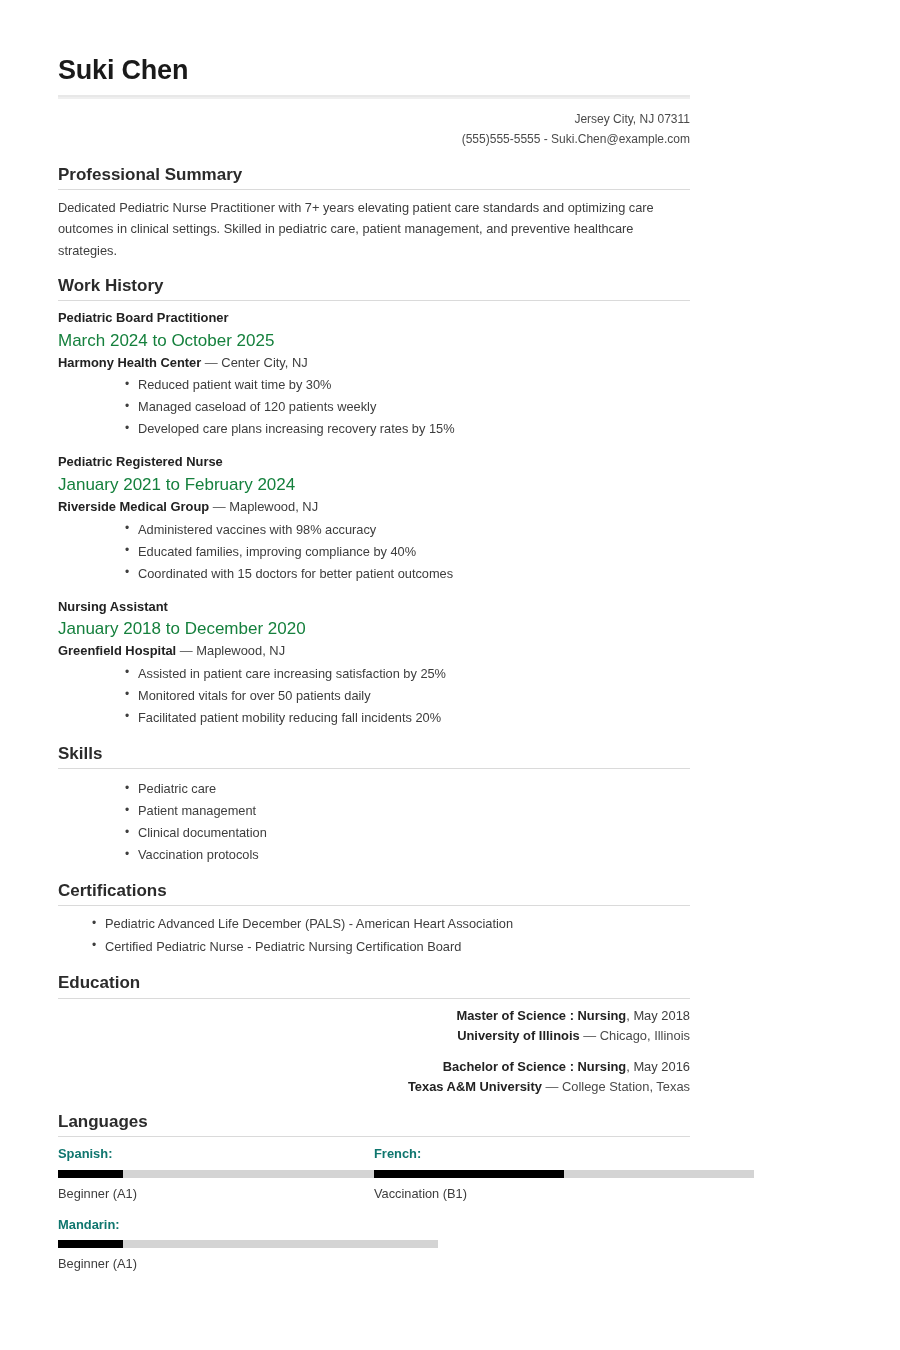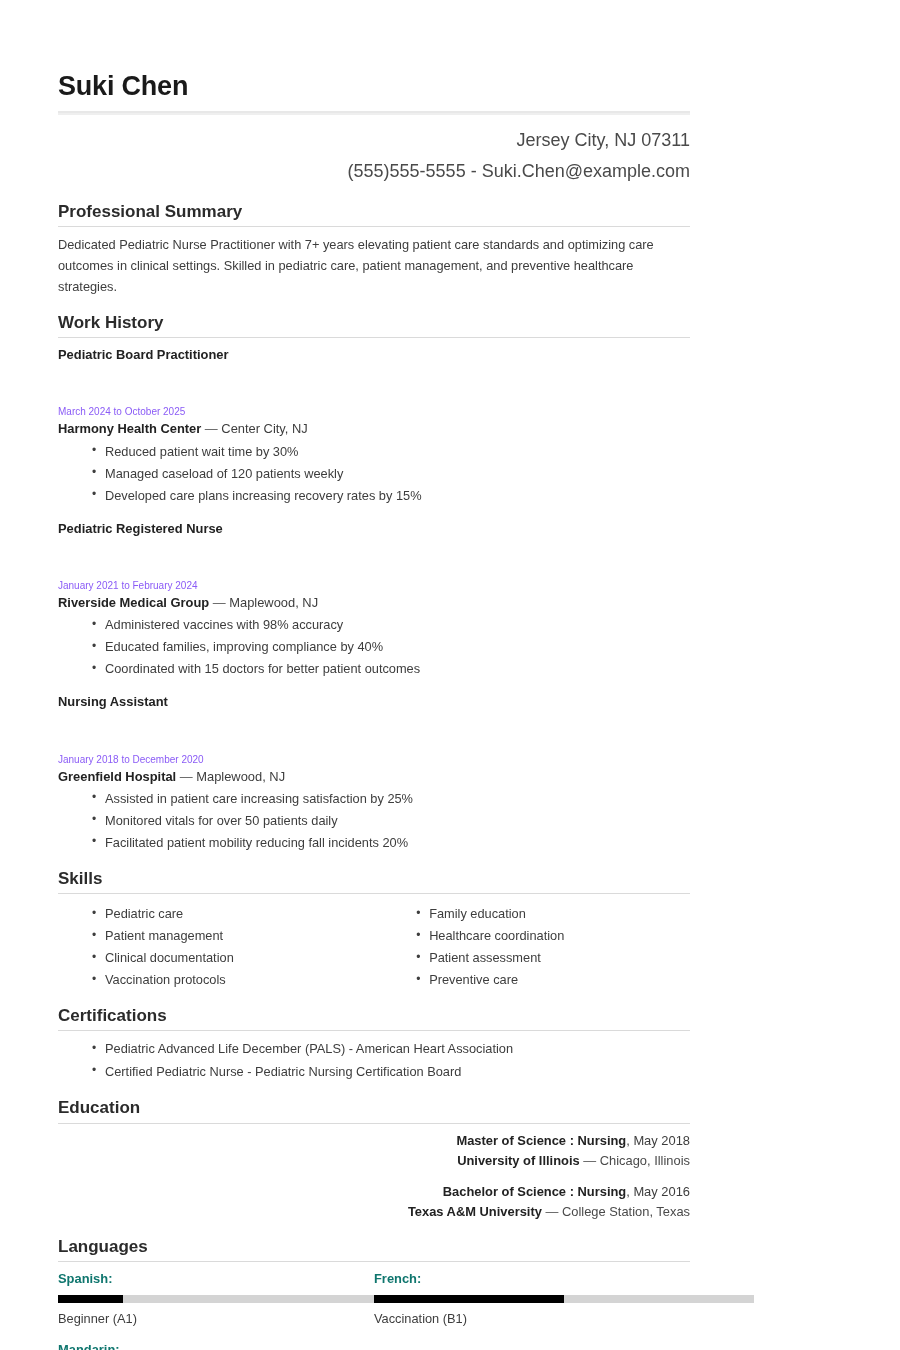--- a/index.html
+++ b/index.html
@@ -12,21 +12,21 @@
     width: 900px;
     height: 1350px;
     font-family: "Liberation Sans", sans-serif;
     color: #3d3d3d;
     -webkit-font-smoothing: antialiased;
   }
 
   .page {
     width: 748px;
     height: 1350px;
-    padding: 72px 58px 40px 58px;
+    padding: 56px 58px 40px 58px;
     position: relative;
   }
 
   
   .name {
     font-size: 27px;
     font-weight: bold;
     color: #1a1a1a;
     letter-spacing: -0.2px;
     line-height: 1.1;
@@ -35,21 +35,21 @@
   .header-rule {
     border: 0;
     border-top: 2px solid #e8e8e8;
     border-bottom: 2px solid #efefef;
     height: 4px;
     margin: 0 0 10px 0;
     padding: 0;
   }
   .contact-block {
     text-align: right;
-    font-size: 18px;
+    font-size: 12px;
     line-height: 1.72;
     color: #4a4a4a;
   }
 
   
   .section { margin-top: 14px; }
   .section-title {
     font-size: 17px;
     font-weight: bold;
     color: #2b2b2b;
@@ -75,24 +75,23 @@
   
   .job { margin-bottom: 12px; }
   .job:last-child { margin-bottom: 0; }
   .job-title {
     font-size: 12.9px;
     font-weight: bold;
     color: #222222;
     line-height: 1.5;
   }
   .job-dates {
-    font-size: 10px;
-    color: #8b5cf6;
-    line-height: 1.5;
-    margin-top: 40px;
+    font-size: 17px;
+    color: #15803d;
+    line-height: 1.5;
   }
   .job-company {
     font-size: 12.9px;
     color: #3d3d3d;
     line-height: 1.5;
   }
   .job-company .company-name {
     font-weight: bold;
     color: #222222;
   }
@@ -101,20 +100,21 @@
   ul.bullets {
     margin: 2px 0 0 0;
     padding-left: 47px;
     list-style: none;
   }
   ul.bullets li {
     font-size: 12.8px;
     line-height: 1.72;
     color: #3d3d3d;
     position: relative;
+    margin-left: 33px;
   }
   ul.bullets li::before {
     content: "\2022";
     position: absolute;
     left: -13px;
     top: -0.5px;
     font-size: 12px;
     color: #3d3d3d;
   }
 
@@ -270,28 +270,20 @@
     <hr class="section-rule">
     <div class="two-col">
       <div class="col">
         <ul class="bullets">
           <li>Pediatric care</li>
           <li>Patient management</li>
           <li>Clinical documentation</li>
           <li>Vaccination protocols</li>
         </ul>
       </div>
-      <div class="col">
-        <ul class="bullets">
-          <li>Family education</li>
-          <li>Healthcare coordination</li>
-          <li>Patient assessment</li>
-          <li>Preventive care</li>
-        </ul>
-      </div>
     </div>
   </div>
 
   <div class="section">
     <h2 class="section-title">Certifications</h2>
     <hr class="section-rule">
     <ul class="cert-list">
       <li>Pediatric Advanced Life December (PALS) - American Heart Association</li>
       <li>Certified Pediatric Nurse - Pediatric Nursing Certification Board</li>
     </ul>

